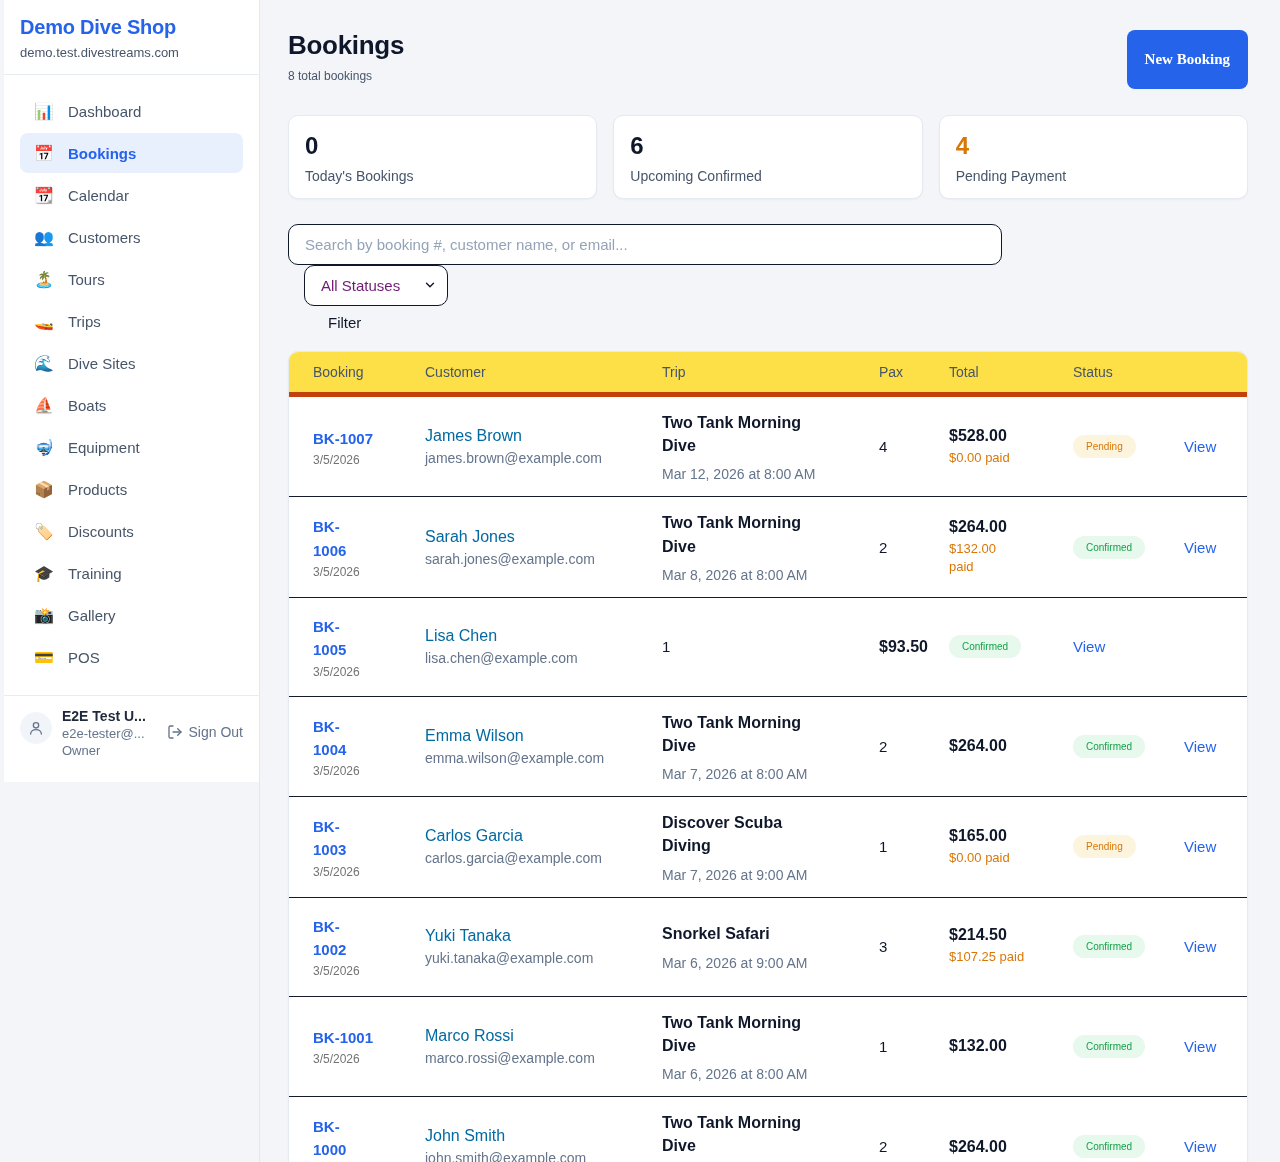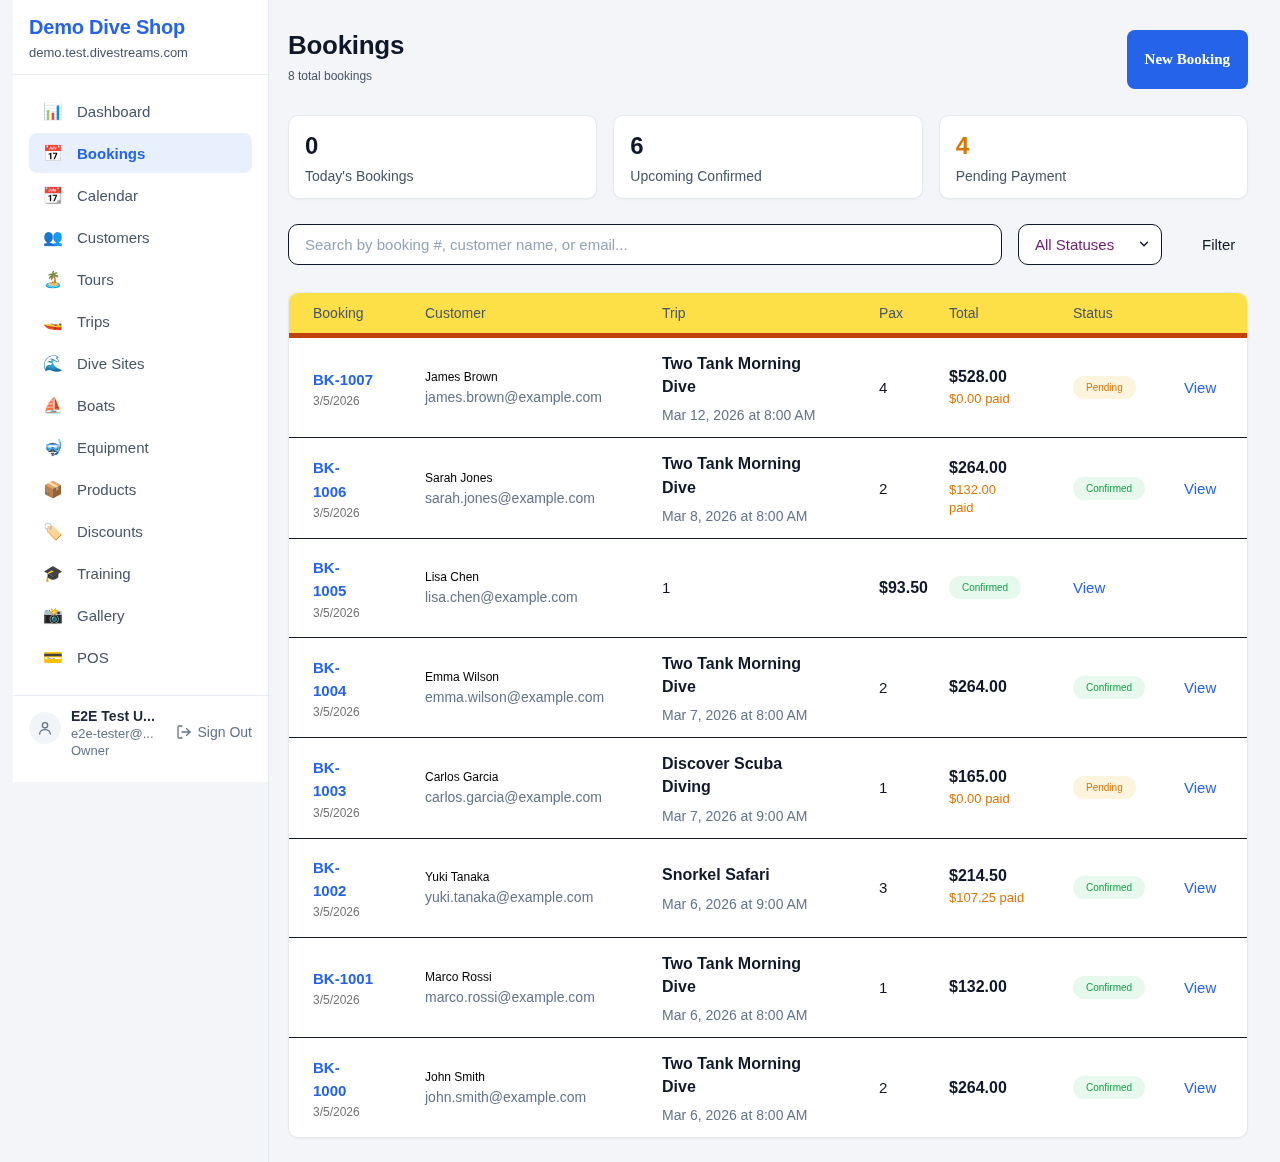--- a/index.html
+++ b/index.html
@@ -8,21 +8,21 @@
     height:1162px;
     background:#f3f5f8;
     font-family:"Liberation Sans", sans-serif;
     color:#0f172a;
     overflow:hidden;
   }
   .layout { position:relative; width:1280px; height:1162px; }
 
   
   .sidebar-col {
-    position:absolute; left:13px; top:0; width:256px; height:1162px;
+    position:absolute; left:4px; top:0; width:256px; height:1162px;
     border-right:1px solid #e2e8f0;
   }
   .sidebar-white { background:#fff; padding-bottom:10px; }
   .brand-block { padding:16px 16px 14px 16px; border-bottom:1px solid #e8edf3; }
   .brand-title { color:#2563eb; font-size:20px; font-weight:800; letter-spacing:-.2px; }
   .brand-domain { color:#475569; font-size:13px; margin-top:6px; }
   .nav { padding:14px 8px 10px 8px; }
   .nav-item {
     display:flex; align-items:center; gap:14px;
     height:40px; margin:2px 8px; padding:0 14px;
@@ -61,21 +61,21 @@
   }
 
   .stats { display:grid; grid-template-columns:1fr 1fr 1fr; gap:16px; margin-bottom:25px; }
   .stat-card {
     background:#fff; border:1px solid #e5e9f0; border-radius:10px;
     padding:16px; height:84px; box-shadow:0 1px 2px rgba(16,24,40,.04);
   }
   .stat-value { font-size:24px; font-weight:800; }
   .stat-label { font-size:14px; color:#475569; margin-top:8px; }
 
-  .controls { display:flex; align-items:center; margin-bottom:27px; }
+  .controls { display:flex; align-items:flex-start; margin-bottom:12px;flex-direction:column; }
   .search-input {
     width:714px; height:41px; border:1.5px solid #0f172a; border-radius:10px;
     padding:0 16px; font-family:inherit; font-size:15px; color:#0f172a; background:#fff;
     outline:none;
   }
   .search-input::placeholder { color:#94a3b8; }
   .select-wrap { position:relative; margin-left:16px; }
   .status-select {
     appearance:none; -webkit-appearance:none;
     height:41px; width:144px; border:1.5px solid #0f172a; border-radius:10px;
@@ -94,21 +94,21 @@
     overflow:hidden; box-shadow:0 1px 2px rgba(16,24,40,.05);
   }
   .tgrid { display:grid; grid-template-columns:112px 237px 217px 70px 124px 111px 1fr; padding-left:24px; }
   .thead { background:#fde047; border-bottom:5px solid #c2410c; }
   .th { font-size:14px; color:#475569; font-weight:500; padding:12px 10px 12px 0; }
   .trow { border-bottom:1px solid #141b2d; align-items:center; min-height:99px; }
   .trow:last-child { border-bottom:none; }
   .td { padding:14px 10px 14px 0; font-size:15px; }
   .booking-link { color:#2563eb; font-weight:700; font-size:15px; white-space:pre-line; line-height:1.55; cursor:pointer; }
   .booking-date { color:#737373; font-size:12px; margin-top:3px; }
-  .cust-name { color:#000000; font-size:12px; }
+  .cust-name { color:#0369a1; font-size:16px; }
   .cust-email { color:#64748b; font-size:14px; margin-top:5px; }
   .trip-name { color:#0f172a; font-size:16px; font-weight:600; white-space:pre-line; line-height:1.45; }
   .trip-time { color:#64748b; font-size:14px; margin-top:9px; }
   .pax { font-size:15px; color:#0f172a; }
   .total-amt { font-size:16px; font-weight:700; color:#0f172a; }
   .total-paid { font-size:13px; color:#d97706; margin-top:4px; white-space:pre-line; line-height:1.4; }
   .badge {
     display:inline-block; font-size:10px; font-weight:500;
     border-radius:999px; padding:6px 13px;
   }

